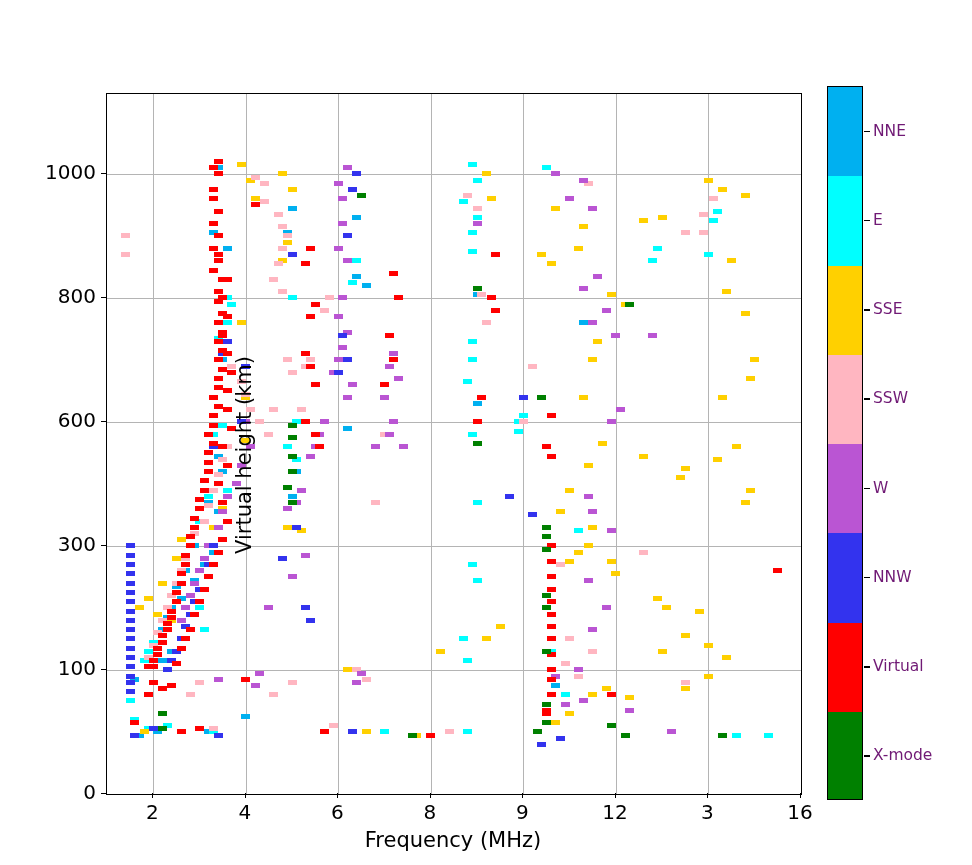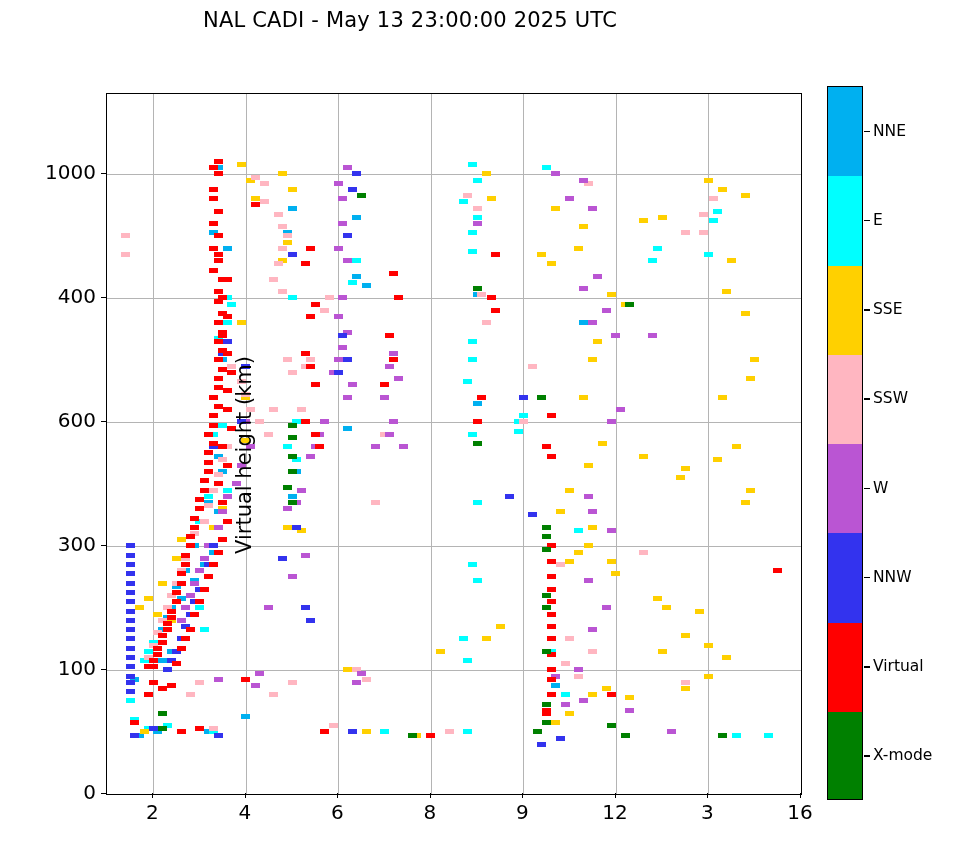--- a/index.html
+++ b/index.html
@@ -138,31 +138,30 @@
     position: absolute;
     left: 864px;
     width: 6px;
     height: 1.4px;
     background: #000;
   }
   .clabel {
     position: absolute;
     left: 873px;
     font-size: 15.5px;
-    color: #000000;
+    color: #701a75;
     margin-top: -9px;
     white-space: nowrap;
   }
 </style>
 </head>
 <body>
 
 <div id="fig">
 
-  <div id="title">NAL CADI - May 13 23:00:00 2025 UTC</div>
 
   <div id="plot">
     <div id="gridlayer">
         <div class="gridline-v" style="left: 46px;"></div>
         <div class="gridline-v" style="left: 139px;"></div>
         <div class="gridline-v" style="left: 231px;"></div>
         <div class="gridline-v" style="left: 324px;"></div>
         <div class="gridline-v" style="left: 416px;"></div>
         <div class="gridline-v" style="left: 509px;"></div>
         <div class="gridline-v" style="left: 601px;"></div>
@@ -751,24 +750,25 @@
       <div class="ytick" style="top: 544.993px;"></div>
       <div class="ytick" style="top: 420.989px;"></div>
       <div class="ytick" style="top: 296.986px;"></div>
       <div class="ytick" style="top: 172.982px;"></div>
     </div>
   <div id="ylabels-wrap">
       <div class="yticklabel" style="top: 793px;">0</div>
       <div class="yticklabel" style="top: 668.996px;">100</div>
       <div class="yticklabel" style="top: 544.993px;">300</div>
       <div class="yticklabel" style="top: 420.989px;">600</div>
-      <div class="yticklabel" style="top: 296.986px;">400</div>
+      <div class="yticklabel" style="top: 296.986px;">800</div>
       <div class="yticklabel" style="top: 172.982px;">1000</div>
     </div>
 
+  <div id="xlabel">Frequency (MHz)</div>
   <div id="ylabel">Virtual height (km)</div>
 
   <div id="cbar">
       <div class="cseg" style="top: 0px; height: 89.85px; background: rgb(0, 176, 240);"></div>
       <div class="cseg" style="top: 89.25px; height: 89.85px; background: rgb(0, 255, 255);"></div>
       <div class="cseg" style="top: 178.5px; height: 89.85px; background: rgb(255, 208, 0);"></div>
       <div class="cseg" style="top: 267.75px; height: 89.85px; background: rgb(255, 182, 193);"></div>
       <div class="cseg" style="top: 357px; height: 89.85px; background: rgb(186, 85, 211);"></div>
       <div class="cseg" style="top: 446.25px; height: 89.85px; background: rgb(51, 51, 238);"></div>
       <div class="cseg" style="top: 535.5px; height: 89.85px; background: rgb(255, 0, 0);"></div>

